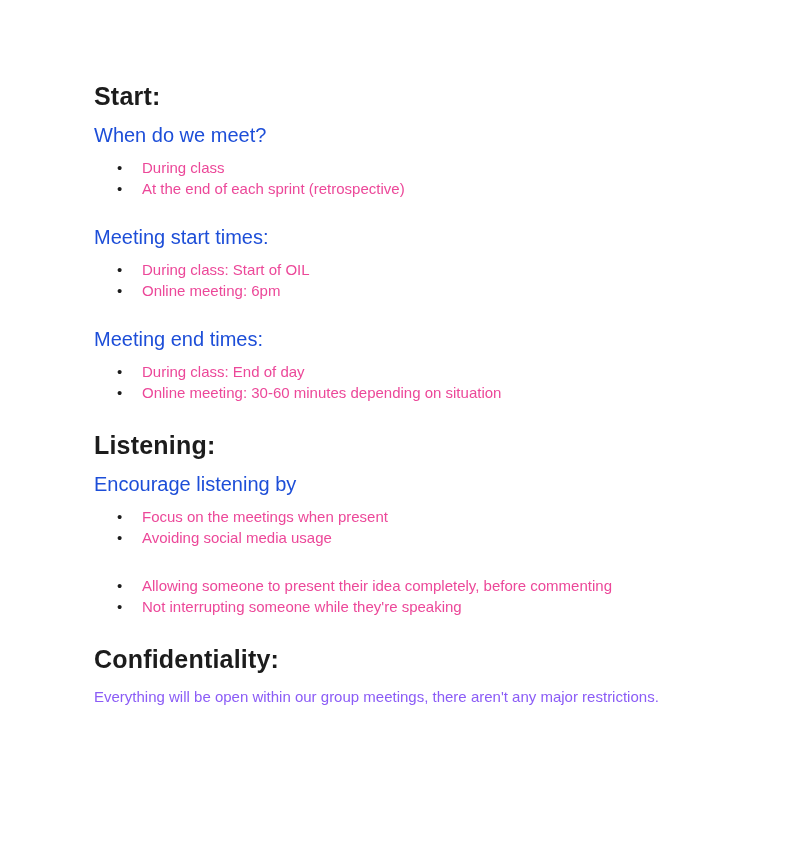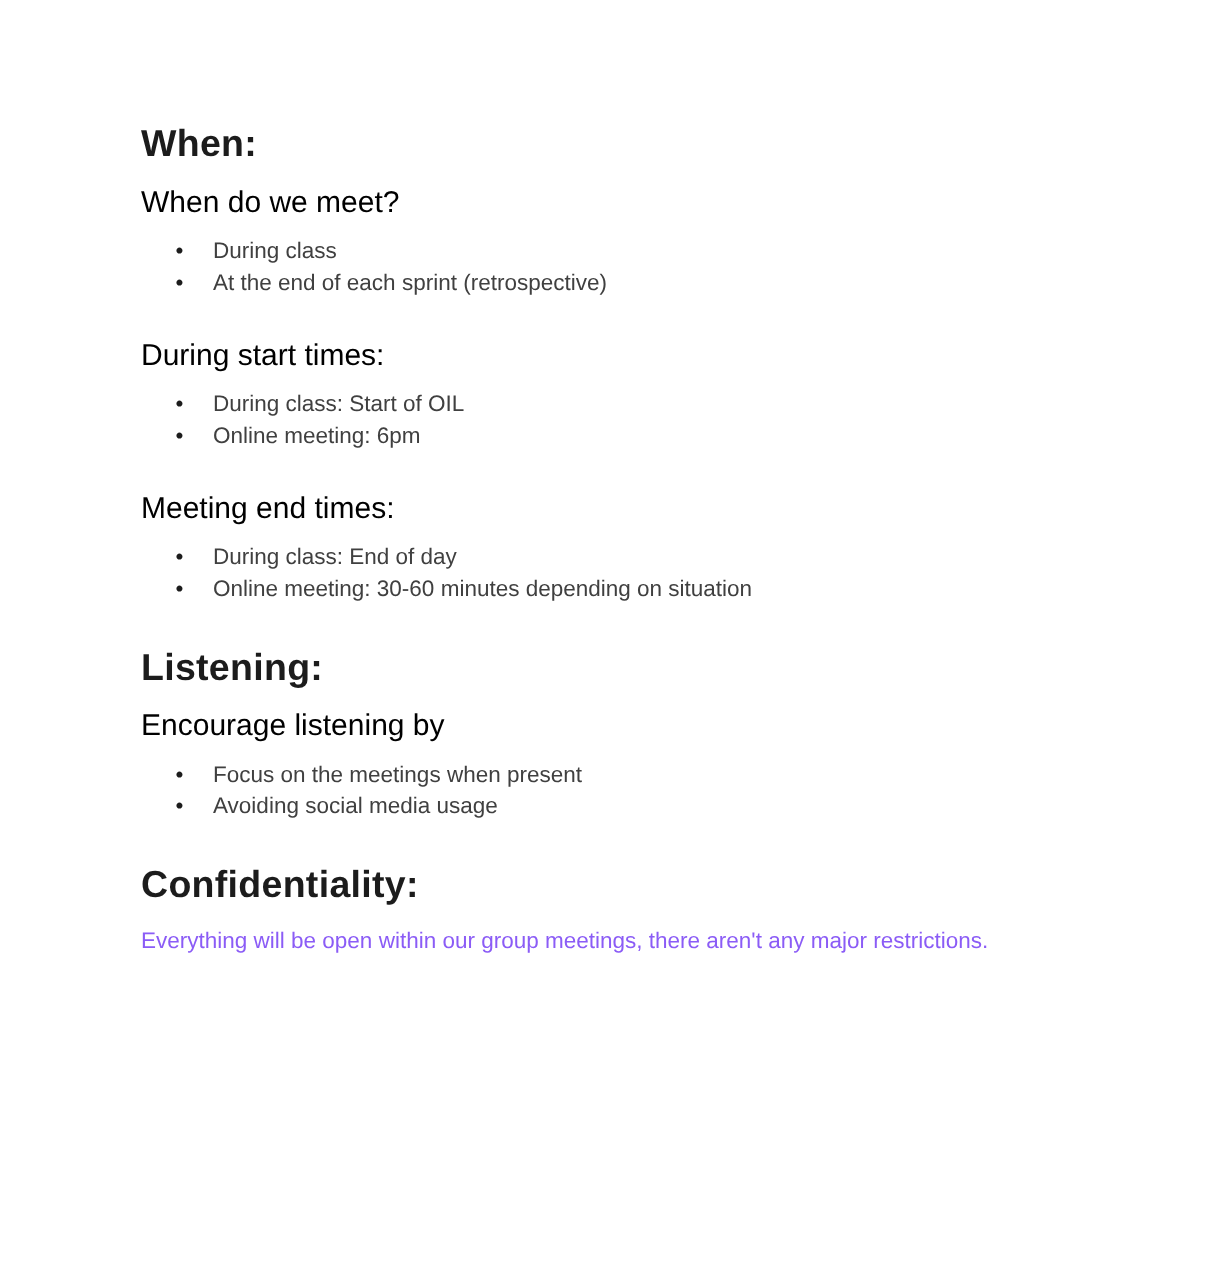--- a/index.html
+++ b/index.html
@@ -20,35 +20,35 @@
     font-weight: 700;
     color: #1c1c1c;
     line-height: 1.15;
     margin: 27px 0 13px 0;
     letter-spacing: 0.2px;
   }
   .doc > section:first-child h1.section-heading { margin-top: 0; }
   h2.subsection-heading {
     font-size: 20px;
     font-weight: 400;
-    color: #000000;
+    color: #1d4ed8;
     line-height: 1.15;
     margin: 0 0 10px 0;
   }
   ul.bullet-list {
     list-style: none;
     margin: 0 0 26px 0;
     padding: 0;
   }
   ul.bullet-list li {
     position: relative;
     padding-left: 48px;
     font-size: 15px;
     line-height: 21.5px;
-    color: #404040;
+    color: #ec4899;
   }
   ul.bullet-list li::before {
     content: "\2022";
     position: absolute;
     left: 23px;
     top: 0;
     color: #1c1c1c;
     font-size: 15px;
   }
   p.section-paragraph {
@@ -56,42 +56,46 @@
     line-height: 21px;
     color: #8b5cf6;
     margin: 13px 0 0 0;
   }
 </style>
 </head>
 <body>
 
 <main class="doc">
     <section class="section">
-      <h1 class="section-heading">When:</h1>
+      <h1 class="section-heading">Start:</h1>
       <h2 class="subsection-heading">When do we meet?</h2>
       <ul class="bullet-list">
         <li>During class</li>
         <li>At the end of each sprint (retrospective)</li>
       </ul>
-      <h2 class="subsection-heading">During start times:</h2>
+      <h2 class="subsection-heading">Meeting start times:</h2>
       <ul class="bullet-list">
         <li>During class: Start of OIL</li>
         <li>Online meeting: 6pm</li>
       </ul>
       <h2 class="subsection-heading">Meeting end times:</h2>
       <ul class="bullet-list">
         <li>During class: End of day</li>
         <li>Online meeting: 30-60 minutes depending on situation</li>
       </ul>
     </section>
     <section class="section">
       <h1 class="section-heading">Listening:</h1>
       <h2 class="subsection-heading">Encourage listening by</h2>
       <ul class="bullet-list">
         <li>Focus on the meetings when present</li>
         <li>Avoiding social media usage</li>
       </ul>
+      <ul class="bullet-list">
+        <li>Allowing someone to present their idea completely, before commenting</li>
+        <li>Not interrupting someone while they're speaking</li>
+      </ul>
     </section>
     <section class="section">
       <h1 class="section-heading">Confidentiality:</h1>
       <p class="section-paragraph">Everything will be open within our group meetings, there aren't any major restrictions.</p>
     </section>
   </main>
 
 </body></html>

